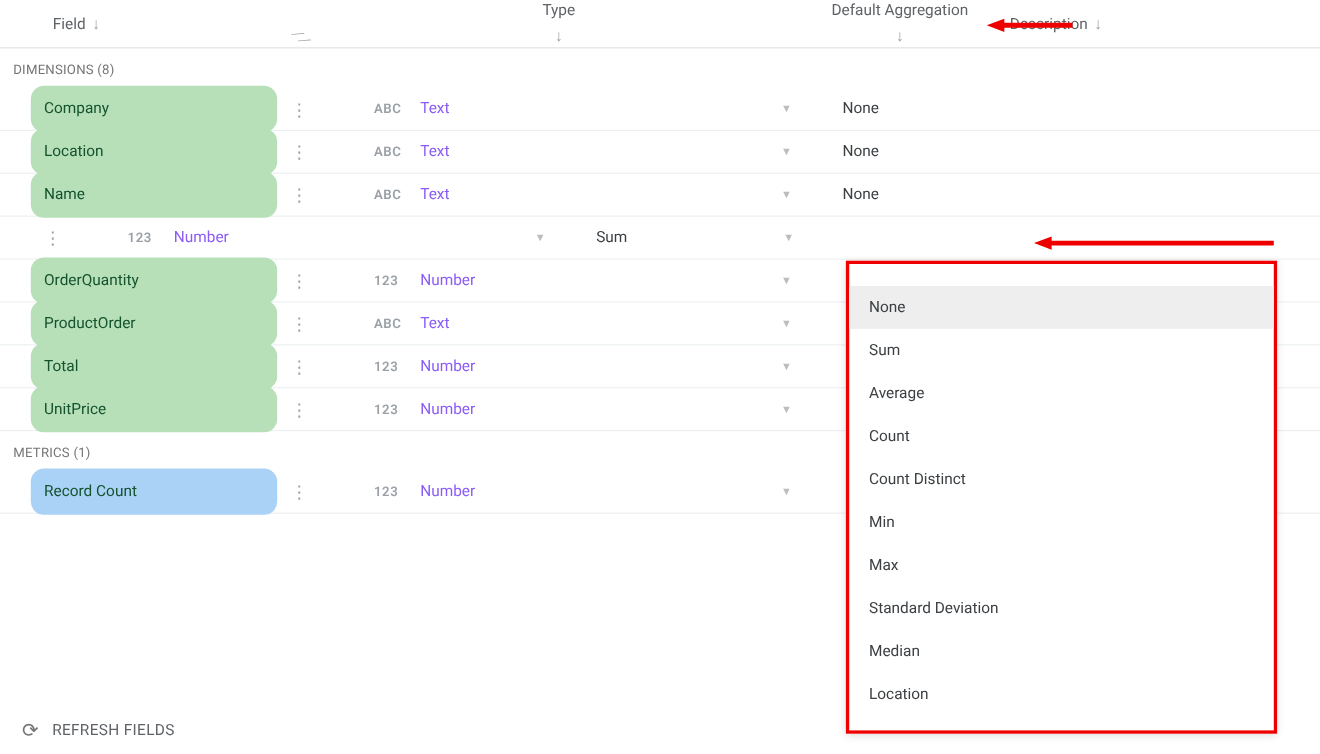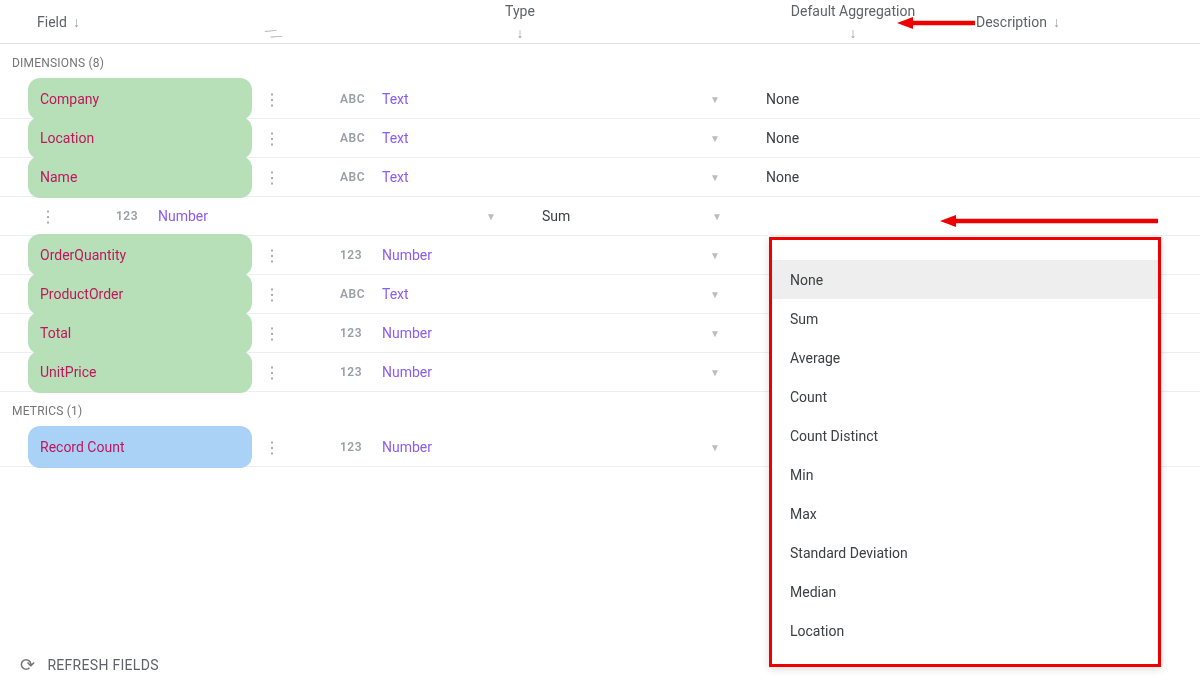--- a/index.html
+++ b/index.html
@@ -11,24 +11,23 @@
     width: 1200px;
     height: 685px;
     position: relative;
     overflow: hidden;
   }
   .header-row {
     display: flex;
     align-items: center;
     height: 44px;
     border-bottom: 1px solid #e0e0e0;
-    padding: 0 10px 0 37px;
+    padding: 0 10px 0 48px;
     color: #5f6368;
     position: relative;
-    gap: 23px;
   }
   .header-field { width: 240px; display: flex; align-items: center; gap: 6px; }
   .header-type { width: 400px; display: flex; align-items: center; gap: 6px; margin-left: 20px; flex-direction: column; }
   .header-agg { width: 200px; display: flex; align-items: center; gap: 6px; justify-content: flex-start; margin-left: 10px; flex-direction: column; }
   .header-desc { width: 140px; display: flex; align-items: center; gap: 6px; }
   .sort-arrow {
     font-size: 14px;
     color: #9aa0a6;
   }
   .drag-handle {
@@ -54,21 +53,21 @@
     padding-left: 28px;
   }
   .field-chip {
     width: 224px;
     height: 42px;
     border-radius: 12px;
     display: flex;
     align-items: center;
     padding: 0 12px;
     font-size: 14px;
-    color: #be185d;
+    color: #14532d;
   }
   .chip-dimension { background: #b7dfb8; }
   .chip-metric { background: #aad1f6; }
   .dots {
     width: 24px;
     text-align: center;
     color: #9aa0a6;
     font-size: 16px;
     margin-left: 8px;
     cursor: pointer;

